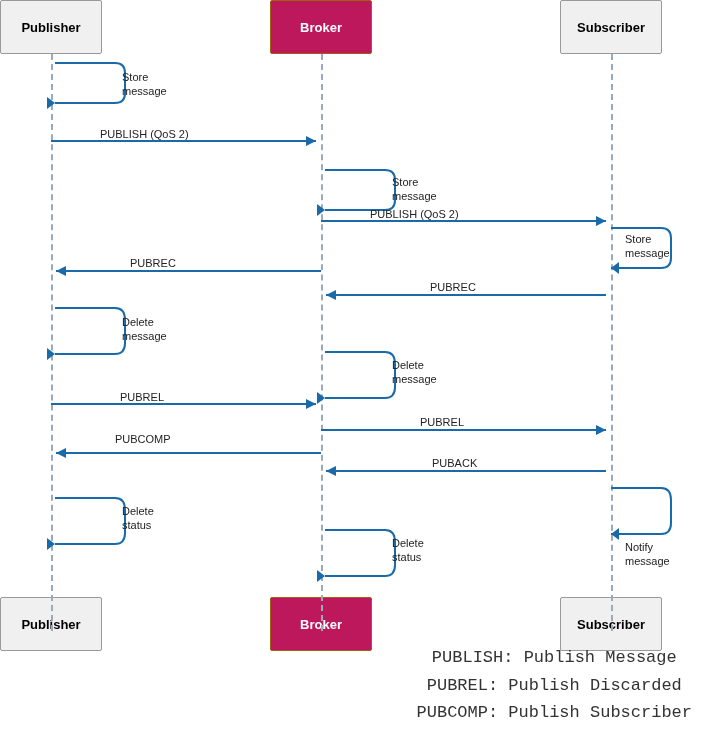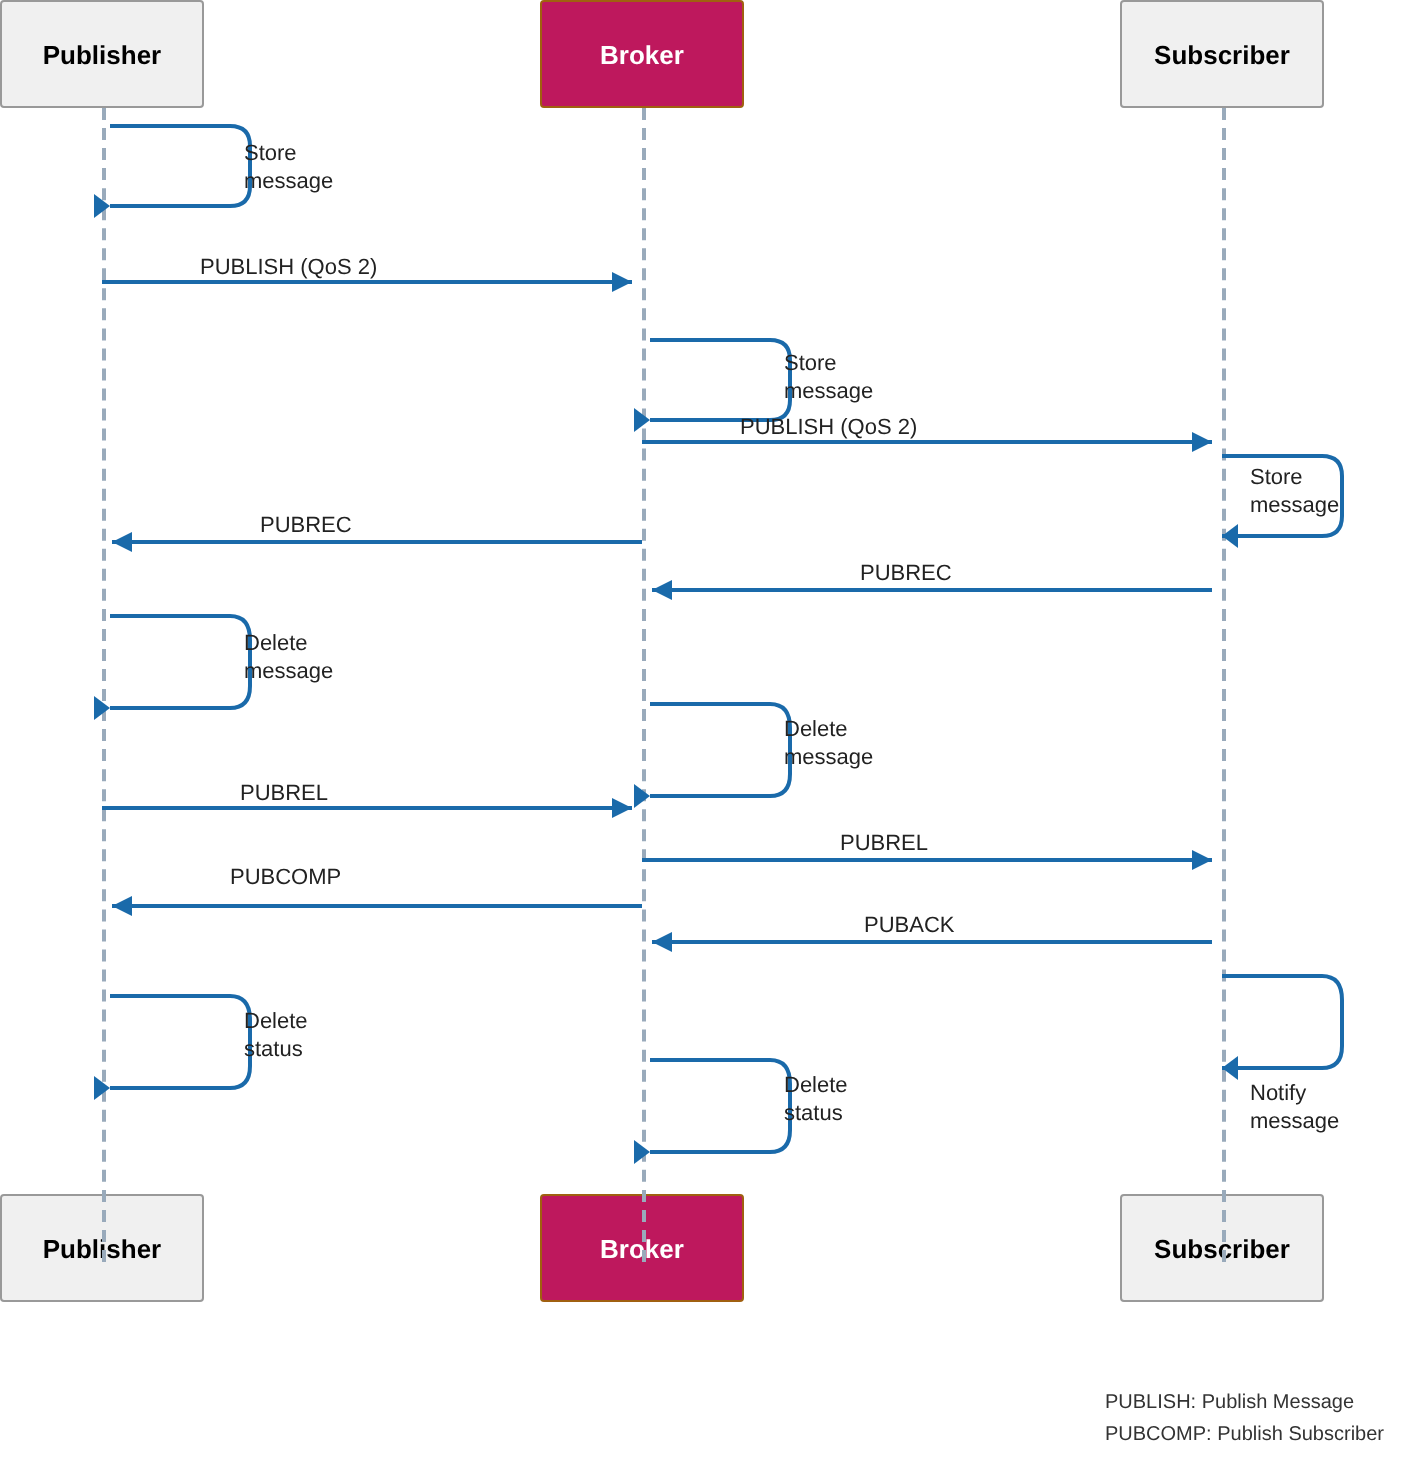--- a/index.html
+++ b/index.html
@@ -32,24 +32,25 @@
     }
     .actor-box.broker {
       background: #be185d;
       color: #fff;
       border-color: #a06010;
     }
     .legend {
       position: absolute;
       right: 20px;
       bottom: 10px;
-      font-size: 10px;
+      font-size: 17px;
       color: #333;
-      text-align: left;
+      text-align: center;
       line-height: 1.6;
+      font-family: Liberation Mono, monospace;
     }
   </style>
 </head>
 <body>
 
 <div class="diagram">
 
   <div class="actor-box" style="left:0px; top:0px; width:102px; height:54px;">
     <span>Publisher</span>
   </div>
@@ -165,15 +166,16 @@
   <div style="position:absolute; left:122px; top:504px; font-size:11px; color:#222; line-height:1.3;">Delete<br>status</div>
 
   <svg style="position:absolute; left:325px; top:530px;" width="100" height="50" overflow="visible">
     <path d="M0,0 H60 Q70,0 70,12 L70,35 Q70,46 60,46 H0" stroke="#1a6aaa" stroke-width="2" fill="none"></path>
     <polygon points="-8,40 0,46 -8,52" fill="#1a6aaa" transform="translate(0,0)"></polygon>
   </svg>
   <div style="position:absolute; left:392px; top:536px; font-size:11px; color:#222; line-height:1.3;">Delete<br>status</div>
 
   <div class="legend">
     <div>PUBLISH: Publish Message</div>
+    <div>PUBREL: Publish Discarded</div>
     <div>PUBCOMP: Publish Subscriber</div>
   </div>
 </div>
 
 </body></html>

